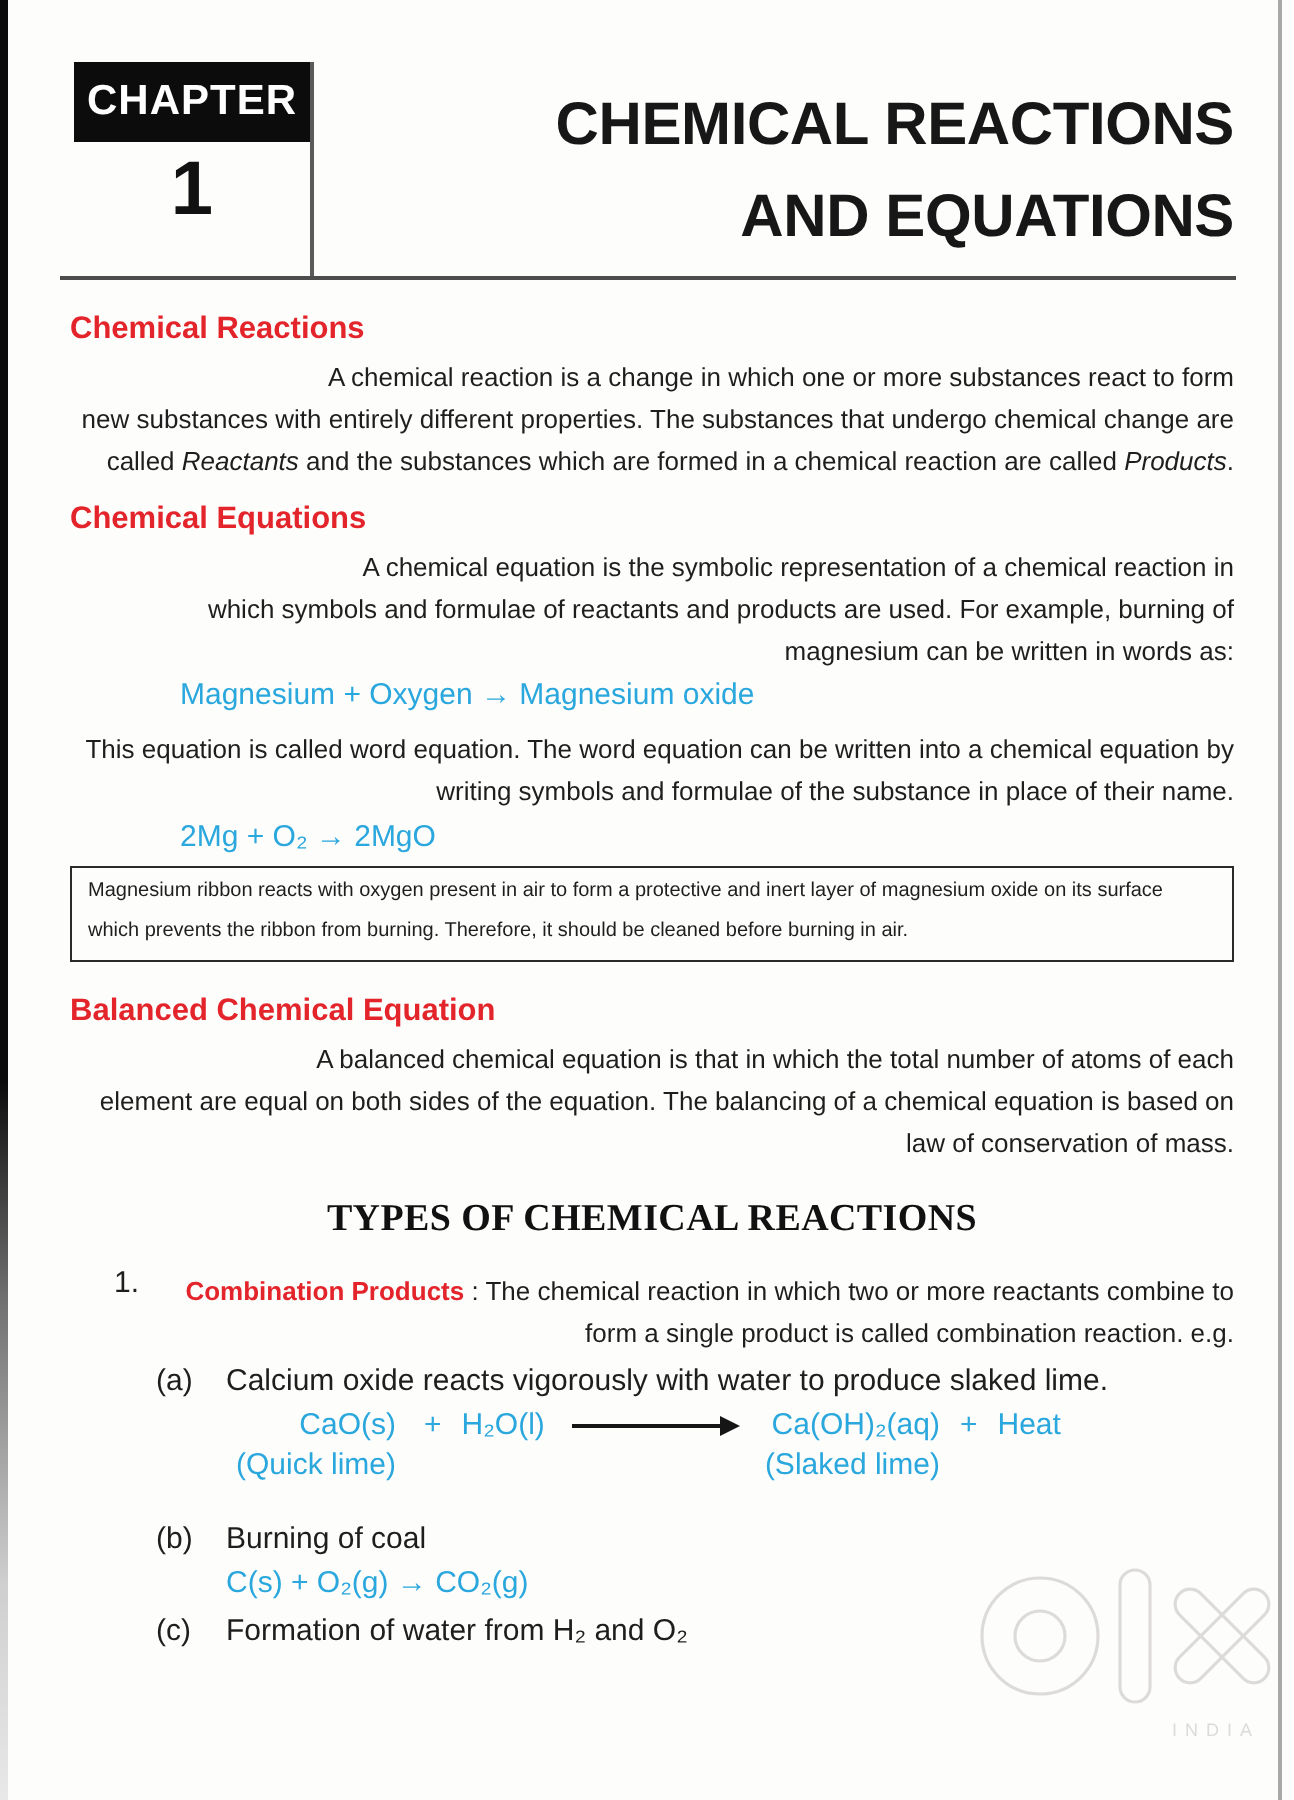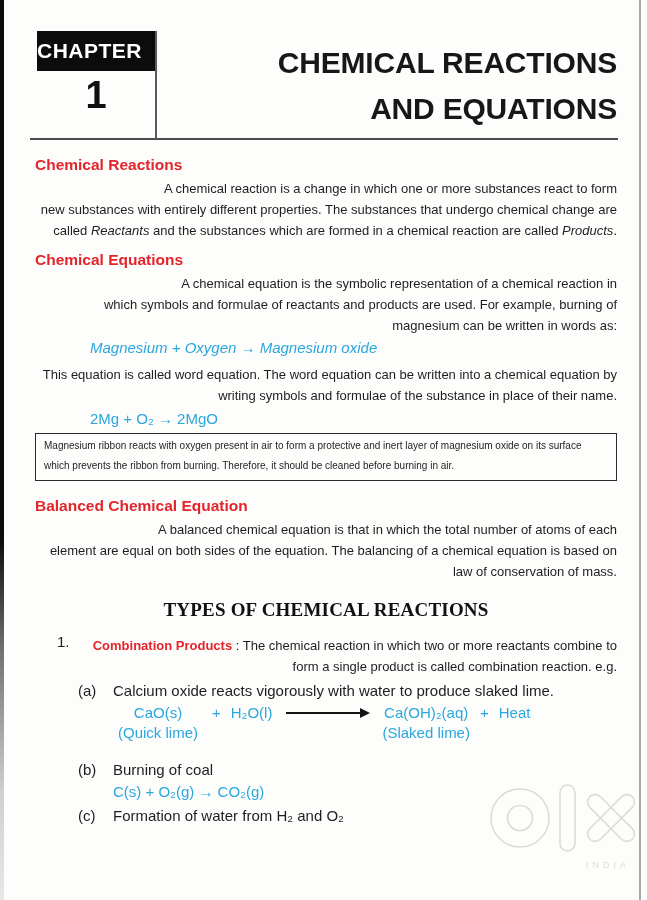--- a/index.html
+++ b/index.html
@@ -19,21 +19,21 @@
   .edge-right {
     position:absolute; left:639px; top:0; width:2px; height:100%;
     background:#a8a8a8;
   }
 
   
   .header { position:relative; height:140px; }
   .chapter-box {
     position:absolute; left:37px; top:31px; width:118px; height:40px;
     background:#0c0c0c; color:#ffffff;
-    display:flex; align-items:center; justify-content:flex-start;
+    display:flex; align-items:center; justify-content:center;
     font-size:21px; font-weight:bold; letter-spacing:0.5px;
   }
   .chapter-number {
     position:absolute; left:37px; top:76px; width:118px;
     text-align:center; font-size:38px; font-weight:bold; color:#111;
     line-height:1;
   }
   .header-vline {
     position:absolute; left:155px; top:31px; width:2px; height:107px;
     background:#5a5a5a;
@@ -55,21 +55,21 @@
     margin:10px 0 3px 0;
   }
   p.body-text {
     margin:4px 0 0 0; font-size:13px; line-height:21px; color:#1e1e1e;text-align:right;
   }
   p.indented { text-indent:112px; }
   .eq-blue {
     color:var(--blue); font-size:15px; line-height:20px;
     margin:3px 0 4px 55px;
   }
-  .eq-word { margin-top:2px; margin-bottom:6px;font-style:italic; }
+  .eq-word { margin-top:2px; margin-bottom:6px; }
   .note-box {
     border:1.5px solid #2b2b2b; padding:2px 8px 4px 8px;
     font-size:10px; line-height:20px; margin-top:3px;
   }
 
   .types-heading {
     text-align:center; font-family:"Liberation Serif", serif;
     font-weight:bold; font-size:19px; color:#111;
     margin:17px 0 6px 0; letter-spacing:0.2px;
   }
@@ -83,21 +83,21 @@
   .sub { display:flex; margin-top:3px; }
   .sub-marker { width:35px; flex:none; }
   .sub-body { flex:1; }
   .note-indent { text-indent:37px; margin-top:2px !important; }
 
   
   .eq-a {
     display:flex; align-items:flex-start; margin:2px 0 4px 40px;
     color:var(--blue); font-size:15px; line-height:20px;
   }
-  .eq-col { display:flex; flex-direction:column; align-items:center; }
+  .eq-col { display:flex; flex-direction:column; align-items:flex-end; }
   .eq-spacer { width:14px; } .eq-spacer-sm { width:10px; }
   .eq-plus { padding-top:0; }
   .rxn-arrow {
     position:relative; width:82px; height:2px; background:#151515;
     margin:9px 14px 0 14px; flex:none;
   }
   .rxn-arrow::after {
     content:""; position:absolute; right:-2px; top:-4.5px;
     border-left:10px solid #151515;
     border-top:5.5px solid transparent; border-bottom:5.5px solid transparent;

